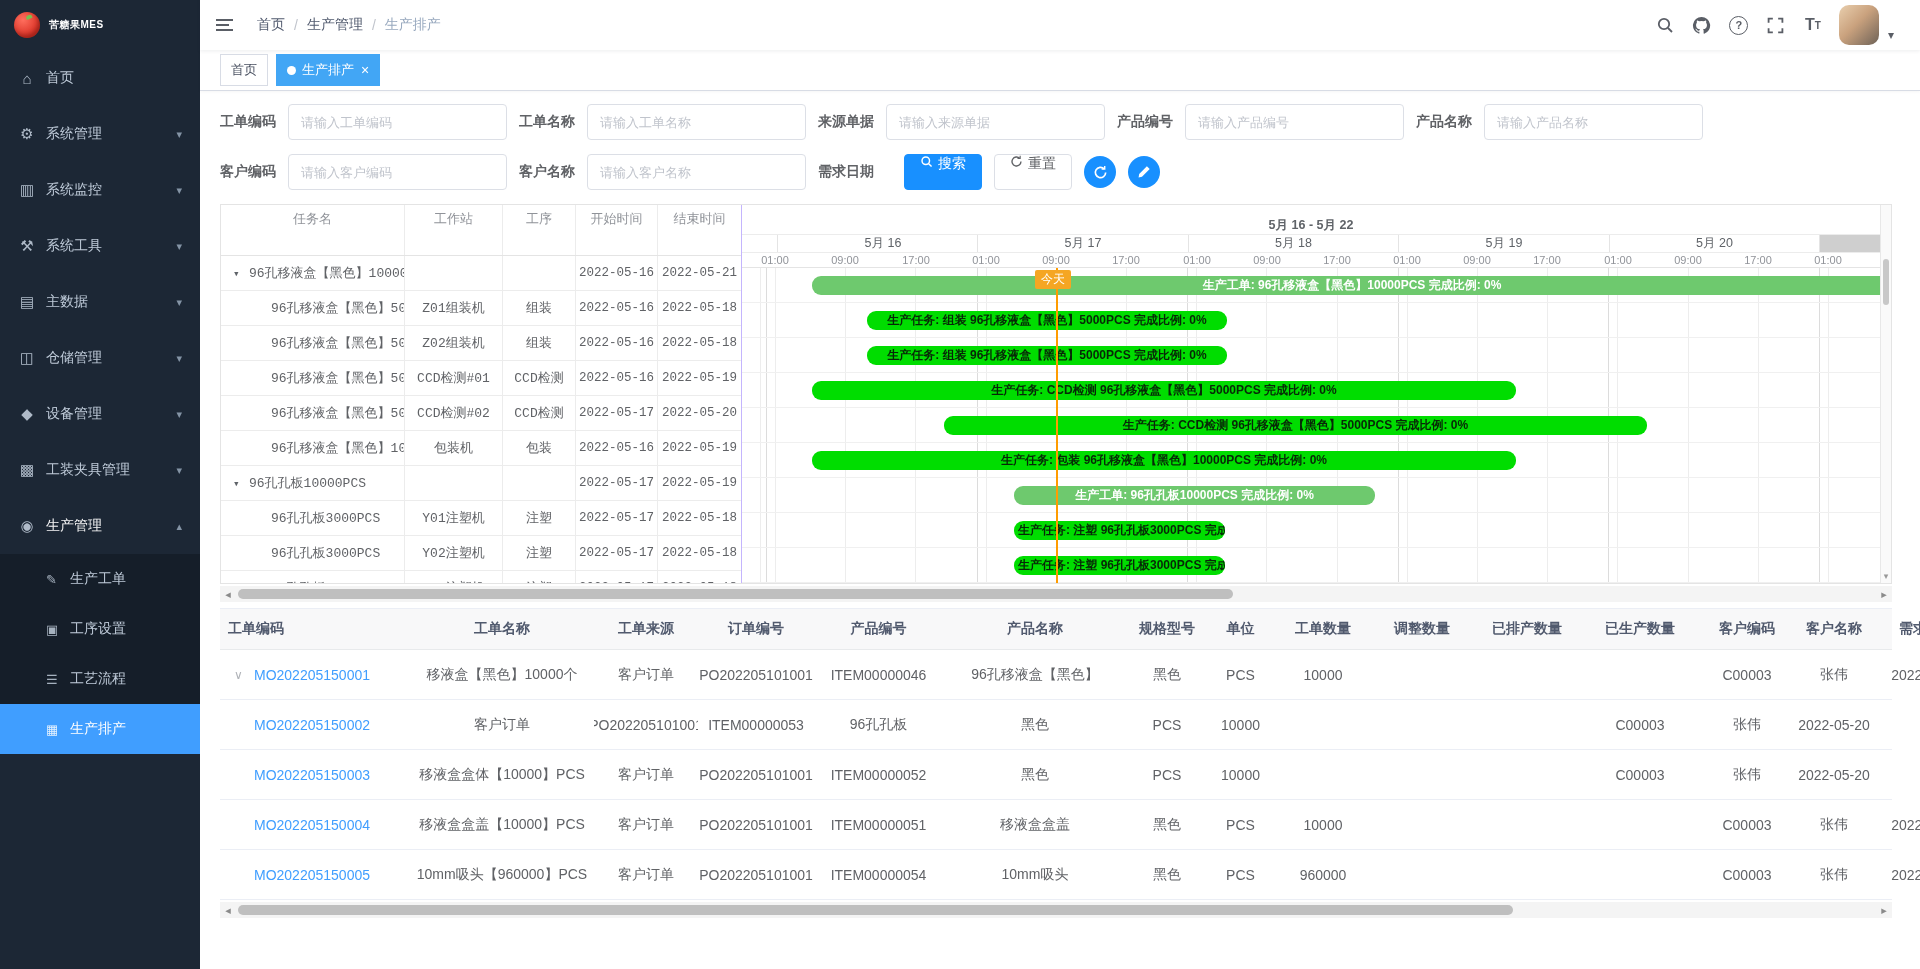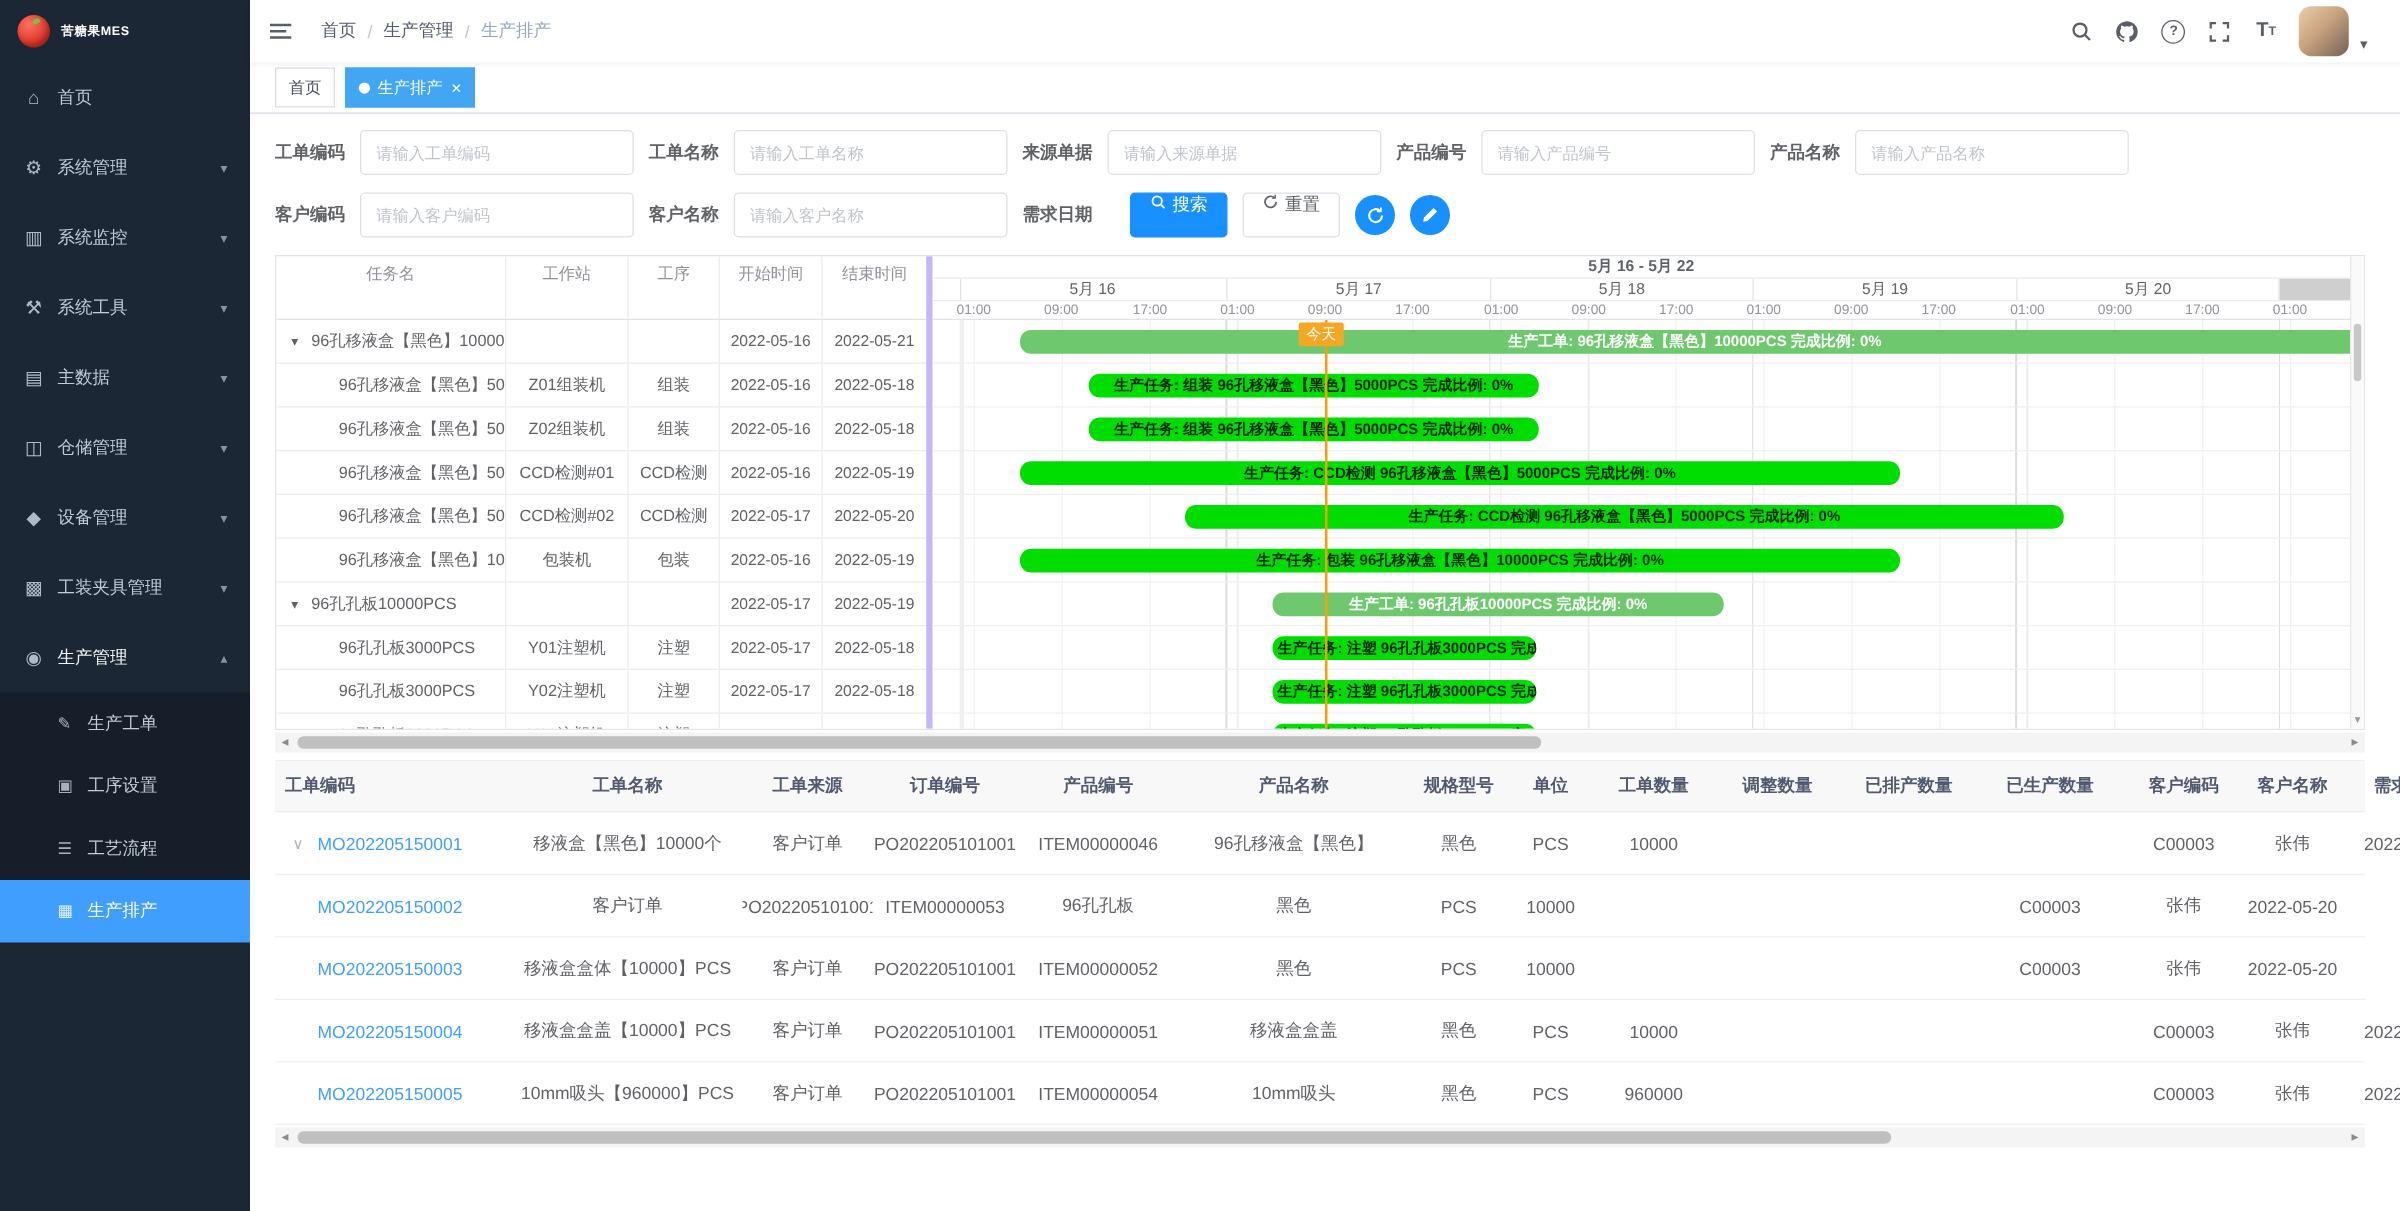--- a/index.html
+++ b/index.html
@@ -72,41 +72,41 @@
   .btn{height:36px;display:inline-flex;align-items:flex-start;gap:5px;border-radius:4px;font-size:14px;
     padding:0 15px;cursor:pointer;border:1px solid #dcdfe6;background:#fff;color:#606266;font-family:inherit;}
   .btn.primary{background:#1890ff;border-color:#1890ff;color:#fff;margin-left:6px;}
   .btn.plain{margin-left:12px;}
   .circle-btn{width:32px;height:32px;border-radius:50%;border:none;background:#1890ff;color:#fff;
     display:inline-flex;align-items:center;justify-content:center;cursor:pointer;margin-left:12px;padding:0;}
 
   
   .gantt-card{margin-top:3px;}
   .gantt-main{display:flex;height:380px;border:1px solid #e4e4e4;box-sizing:border-box;overflow:hidden;}
-  .g-table{flex:0 0 520px;width:520px;border-right:5px solid #c4b5fd;overflow:hidden;}
+  .g-table{flex:0 0 520px;width:520px;border-right:1px solid #c4b5fd;overflow:hidden;font-family:Liberation Mono, monospace;}
   .g-thead{display:flex;height:51px;box-sizing:border-box;border-bottom:1px solid #e4e4e4;}
   .g-th{font-size:13px;color:#909399;text-align:center;padding-top:5px;box-sizing:border-box;border-right:1px solid #ececec;}
   .g-th:nth-child(1){flex:0 0 184px;}
   .g-th:nth-child(2){flex:0 0 98px;}
   .g-th:nth-child(3){flex:0 0 73px;}
   .g-th:nth-child(4){flex:0 0 82px;}
   .g-th:nth-child(5){flex:0 0 83px;border-right:none;}
   .g-tbody{height:329px;overflow:hidden;}
   .g-tr{display:flex;height:35px;box-sizing:border-box;border-bottom:1px solid #ececec;}
   .g-td{display:flex;align-items:center;box-sizing:border-box;border-right:1px solid #ececec;
     font-size:13px;color:#606266;overflow:hidden;white-space:nowrap;}
   .g-td.name{flex:0 0 184px;padding-left:12px;}
   .g-td.name.pad{padding-left:34px;}
   .g-td:nth-child(2){flex:0 0 98px;justify-content:center;}
   .g-td:nth-child(3){flex:0 0 73px;justify-content:center;}
   .g-td:nth-child(4){flex:0 0 82px;justify-content:center;font-size:12.5px;}
   .g-td:nth-child(5){flex:0 0 83px;justify-content:center;font-size:12.5px;border-right:none;}
   .g-arrow{width:14px;margin-right:2px;font-size:11px;color:#5f6368;flex:0 0 14px;cursor:pointer;}
 
-  .g-chart{flex:1;min-width:0;position:relative;overflow:hidden;}
+  .g-chart{flex:1;min-width:0;position:relative;overflow:hidden;margin-top:12px;}
   .g-chead{height:51px;box-sizing:border-box;border-bottom:1px solid #e4e4e4;position:relative;}
   .g-range{height:17px;line-height:17px;text-align:center;font-size:12.5px;font-weight:600;color:#5f6368;
     border-bottom:1px solid #ececec;}
   .g-days{position:relative;height:17px;border-bottom:1px solid #ececec;}
   .g-day{position:absolute;top:0;height:17px;line-height:17px;text-align:center;font-size:12.5px;color:#5f6368;
     border-left:1px solid #e4e4e4;box-sizing:border-box;}
   .g-day.gray{background:#cfcfcf;}
   .g-hours{position:relative;height:16px;}
   .g-hour{position:absolute;top:1px;transform:translateX(-50%);font-size:11px;color:#909399;}
   .g-cbody{position:relative;height:329px;overflow:hidden;
@@ -517,21 +517,21 @@
                 </div>
 
             </div>
           </div>
 
           <div class="g-chart">
             <div class="g-chead">
               <div class="g-range">5月 16 - 5月 22</div>
               <div class="g-days">
 
-                  <div class="g-day" style="left: 22px; width: 211px;">5月 16</div>
+                  <div class="g-day" style="left: 35px; width: 211px;">5月 16</div>
 
                   <div class="g-day" style="left: 235px; width: 211px;">5月 17</div>
 
                   <div class="g-day" style="left: 446px; width: 210px;">5月 18</div>
 
                   <div class="g-day" style="left: 656px; width: 211px;">5月 19</div>
 
                   <div class="g-day" style="left: 867px; width: 210px;">5月 20</div>
 
                   <div class="g-day gray" style="left: 1077px; width: 67px;"></div>

